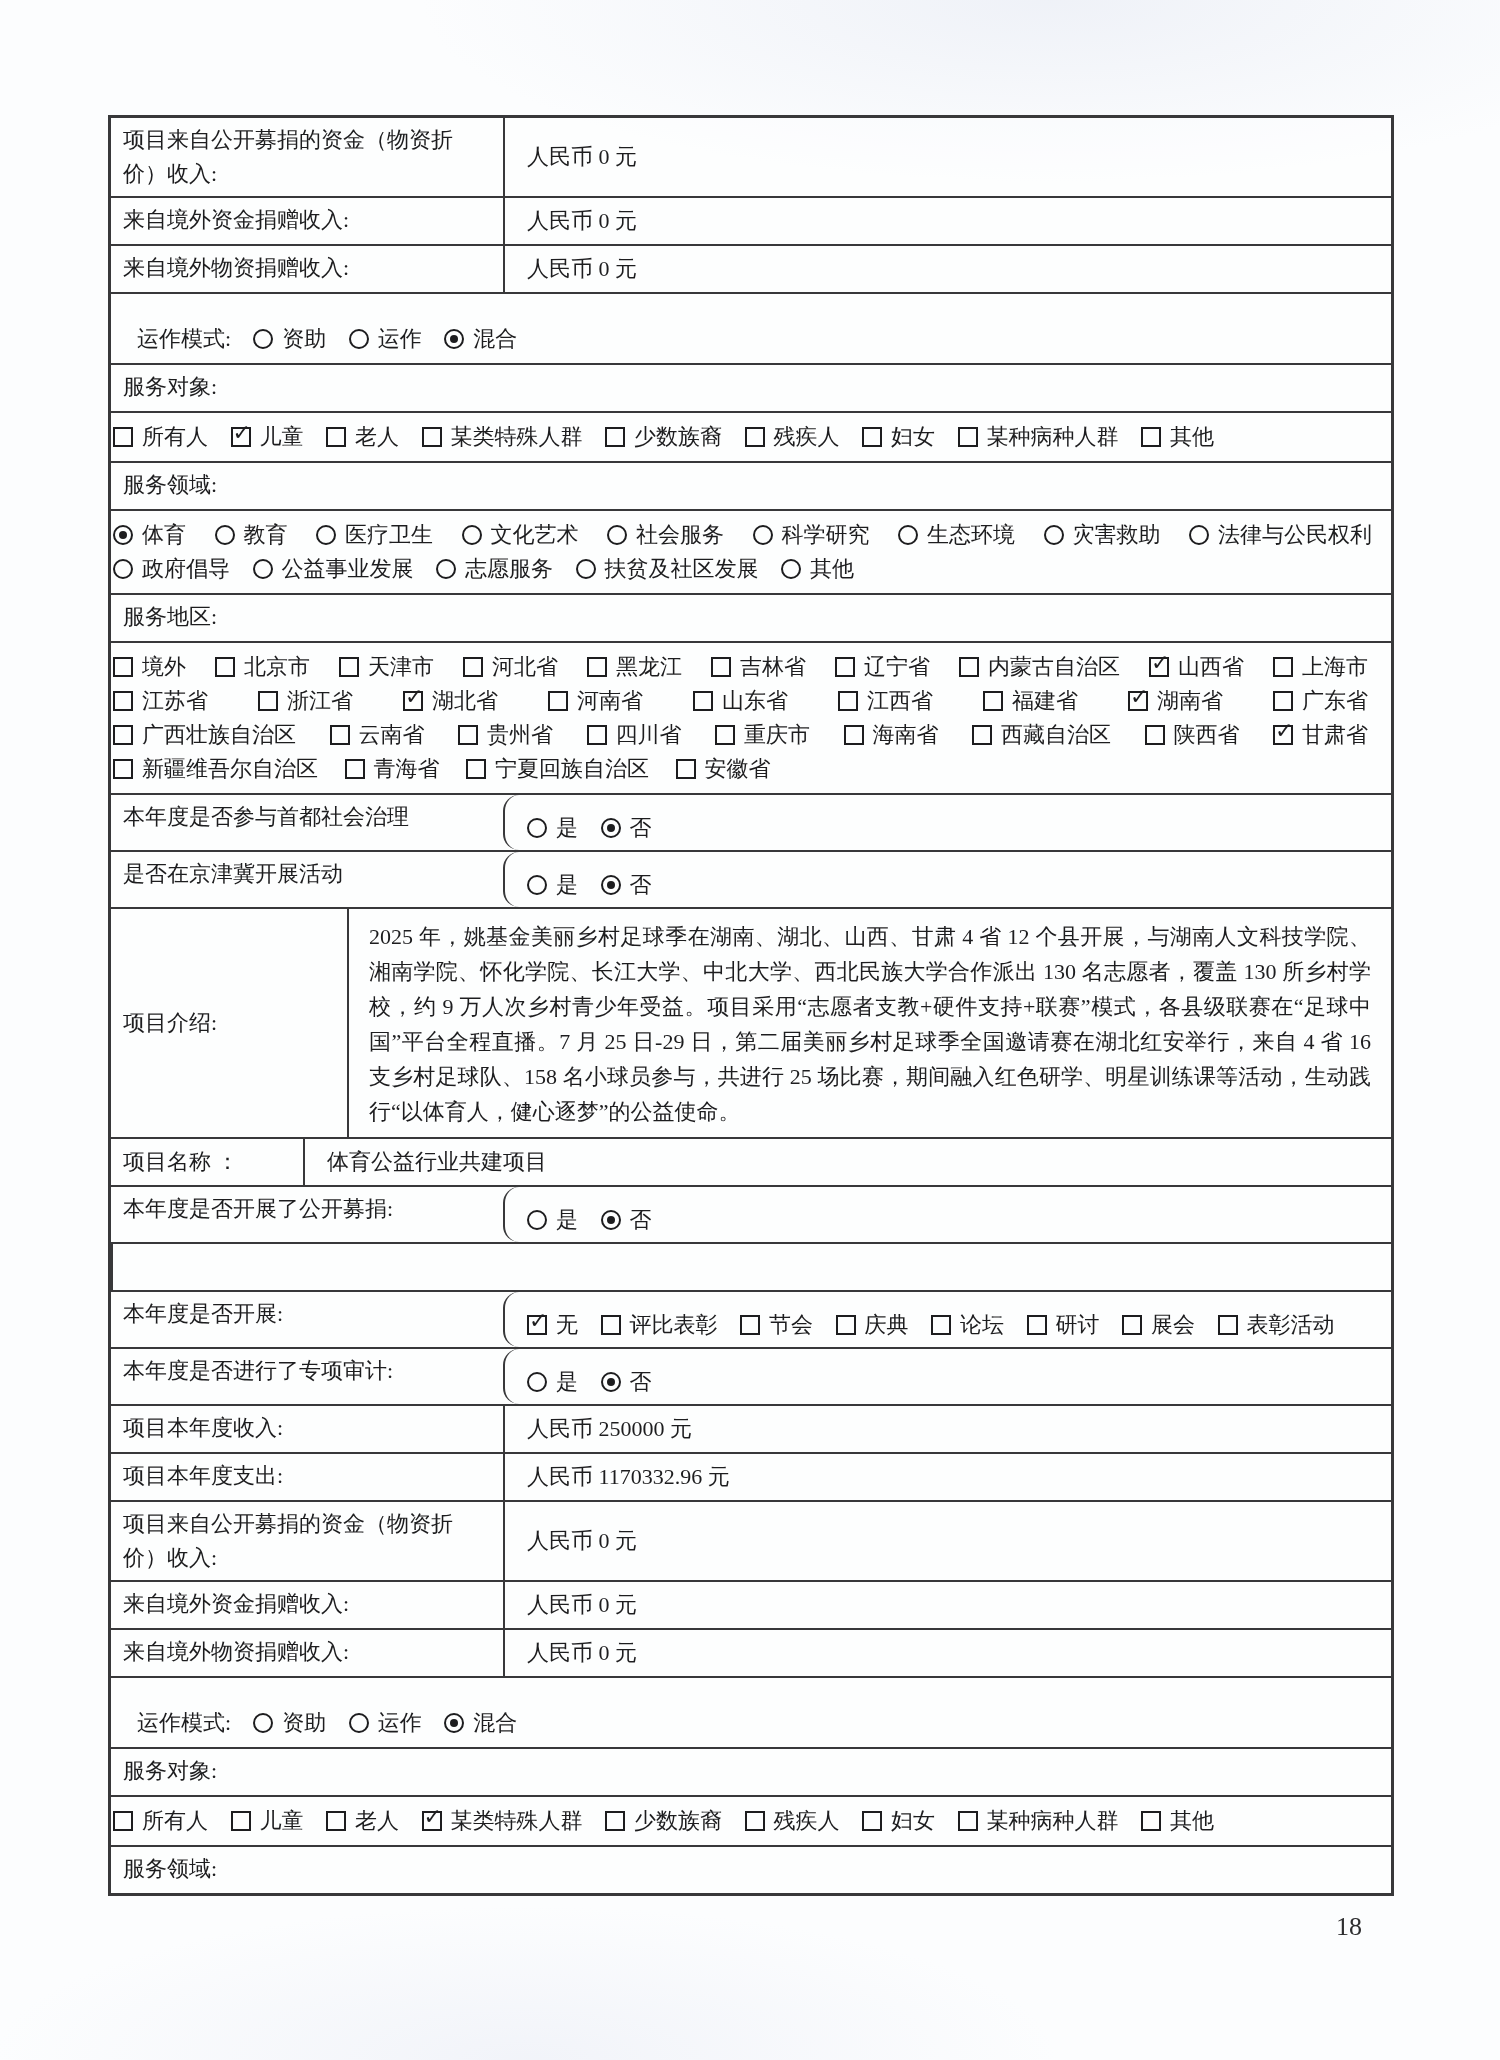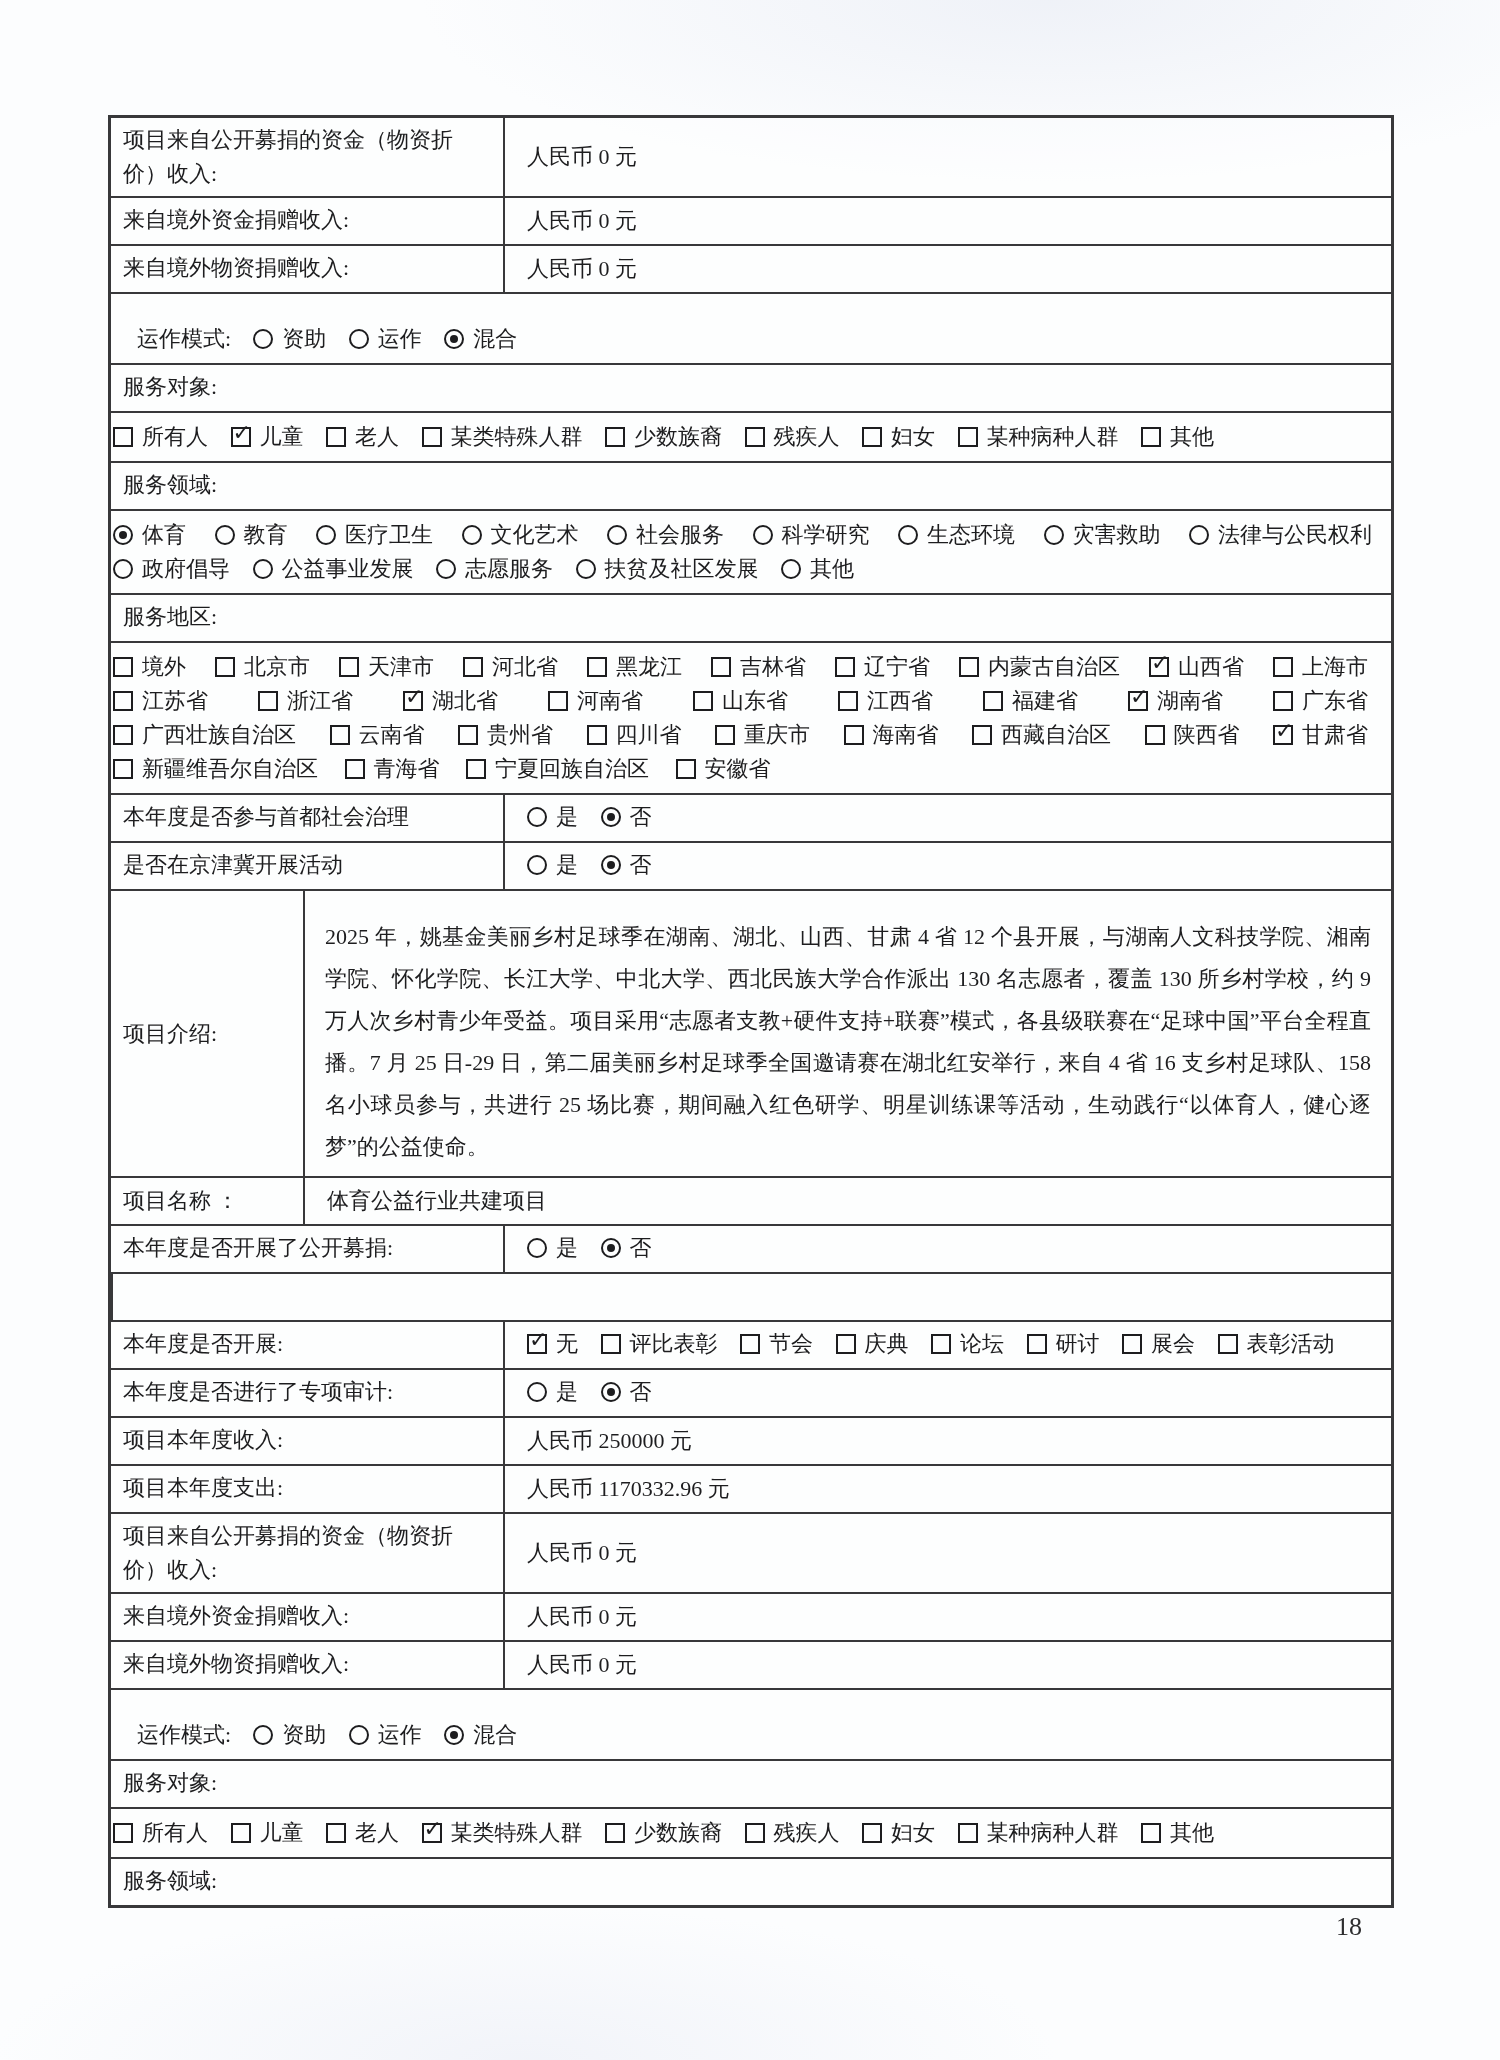--- a/index.html
+++ b/index.html
@@ -24,22 +24,22 @@
   }
   .row { display:flex; border-top:2px solid var(--line,#333335); font-size:22px; line-height:34px; }
   .row:first-child { border-top:none; }
   .cell { padding:5px 12px; min-height:46px; }
   .kv .label { flex:0 0 392px; }
   .kv.narrow .label { flex:0 0 192px; display:flex; align-items:center; }
   .kv .value {
     flex:1; border-left:2px solid var(--line,#333335);
     padding:5px 18px 5px 22px; display:flex; align-items:center;
   }
-  .kv .value.opts-value { display:block; text-align:justify; padding-top:5px; }
-  .kv .value.paragraph { display:block; text-align:justify; line-height:42px; padding:25px 20px 8px 20px; }
+  .kv .value.opts-value { display:block; text-align:justify; padding-top:16px;border-radius:16px; }
+  .kv .value.paragraph { display:block; text-align:justify; line-height:35px; padding:10px 20px 8px 20px;margin-left:44px; }
   .header-cell { flex:1; }
   .options-cell { flex:1; text-align:justify; padding:7px 2px; }
   .inline-cell { flex:1; padding:5px 26px;margin-top:23px; }
   .inline-label { margin-right:22px; }
   .opt { display:inline-block; white-space:nowrap; margin-right:17px; }
   .row.wide .opt { margin-right:21px; }
   .cb {
     display:inline-block; width:20px; height:20px;
     border:2px solid var(--ink,#1d1d1f); vertical-align:-3px; margin-right:9px; position:relative;
   }

